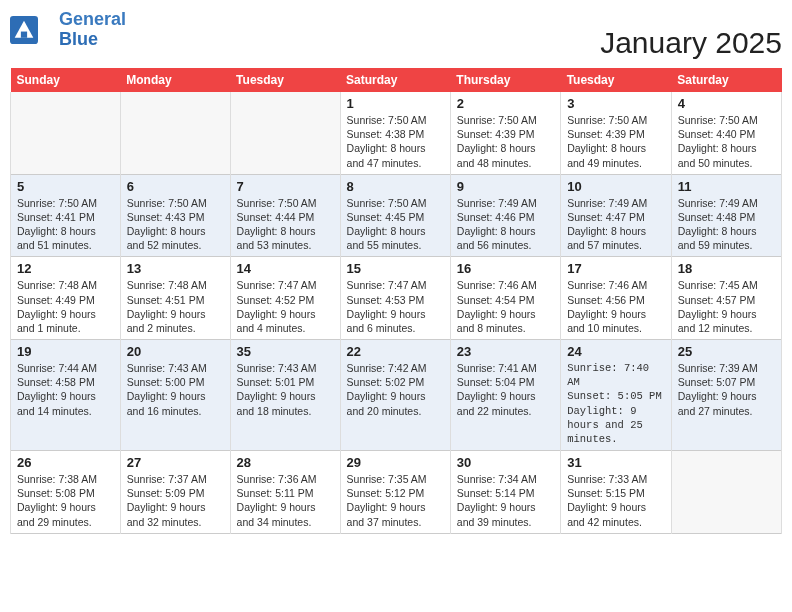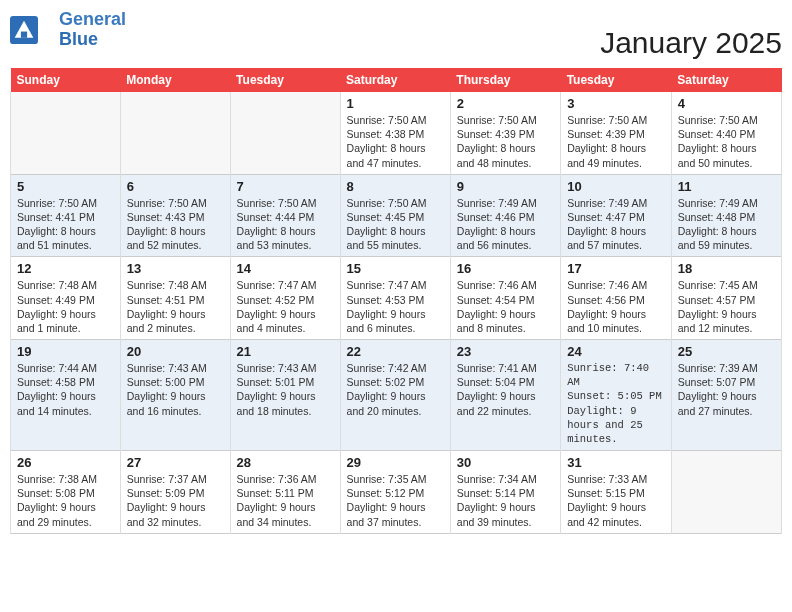--- a/index.html
+++ b/index.html
@@ -255,21 +255,21 @@
 Sunset: 4:58 PM
 Daylight: 9 hours and 14 minutes.</div>
         </td>
         <td>
           <div class="day-num">20</div>
           <div class="day-info" style="white-space: pre-line;">Sunrise: 7:43 AM
 Sunset: 5:00 PM
 Daylight: 9 hours and 16 minutes.</div>
         </td>
         <td>
-          <div class="day-num">21</div>
+          <div class="day-num">35</div>
           <div class="day-info" style="white-space: pre-line;">Sunrise: 7:43 AM
 Sunset: 5:01 PM
 Daylight: 9 hours and 18 minutes.</div>
         </td>
         <td>
           <div class="day-num">22</div>
           <div class="day-info" style="white-space: pre-line;">Sunrise: 7:42 AM
 Sunset: 5:02 PM
 Daylight: 9 hours and 20 minutes.</div>
         </td>

